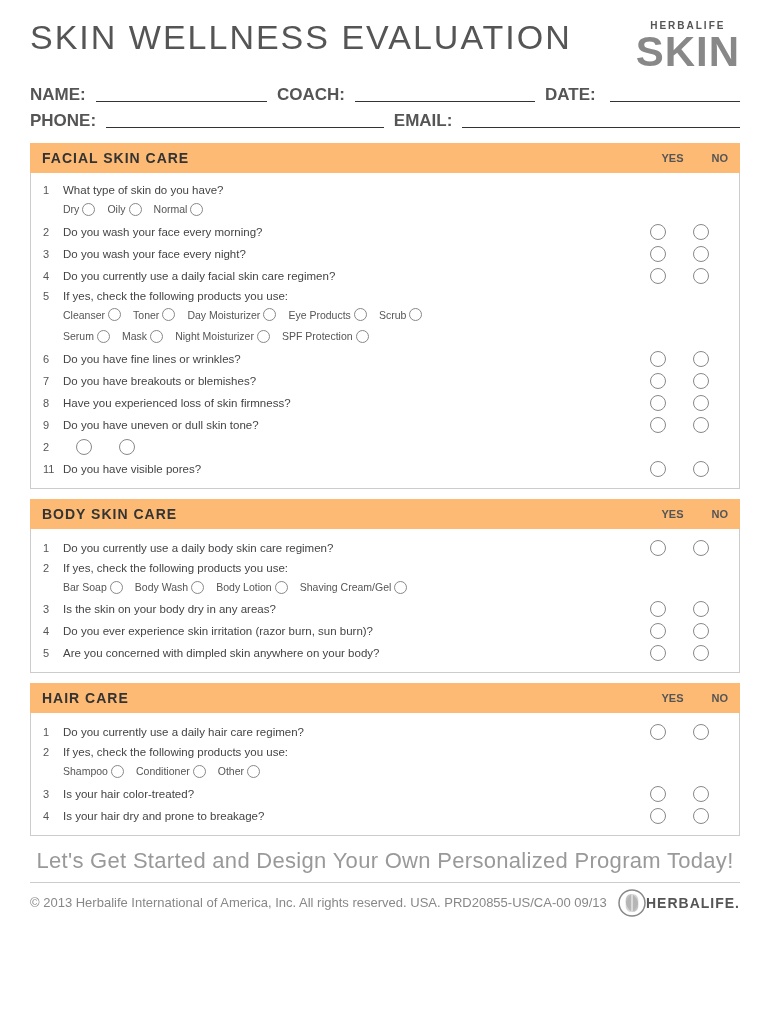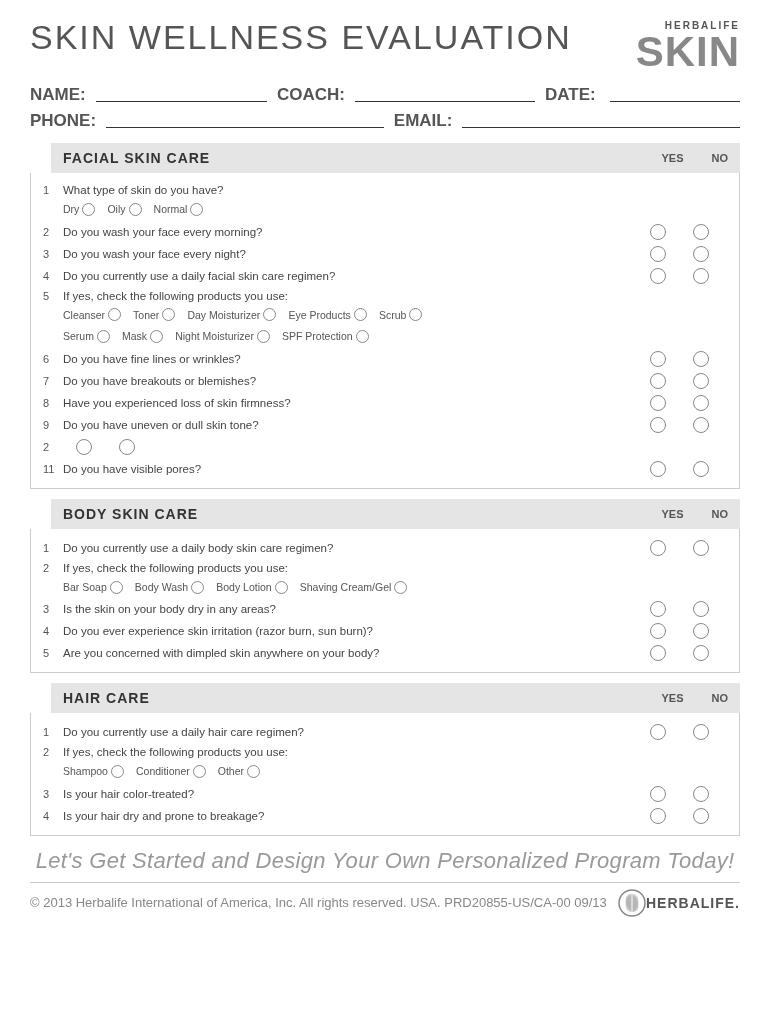--- a/index.html
+++ b/index.html
@@ -25,21 +25,21 @@
       margin-bottom: 12px;
     }
     .title-block h1 {
       font-size: 34px;
       font-weight: 300;
       letter-spacing: 2px;
       color: #555;
       line-height: 1;
     }
     .logo-block {
-      text-align: right;
+      text-align: center;
       margin-left: 28px;
     }
     .logo-block .herbalife-text {
       font-size: 10px;
       letter-spacing: 2px;
       color: #555;
       font-weight: bold;
     }
     .logo-block .skin-text {
       font-size: 42px;
@@ -74,27 +74,26 @@
       border-bottom: 1px solid #333;
       height: 14px;
     }
     .form-line-med {
       width: 180px;
       border-bottom: 1px solid #333;
       height: 14px;
     }
     
     .section-header {
-      background: #e5e5e5;
+      background: #fdba74;
       padding: 7px 12px;
       display: flex;
       justify-content: space-between;
       align-items: center;
       margin-bottom: 0;
-      margin-left: 21px;
     }
     .section-header .section-title {
       font-size: 14px;
       font-weight: bold;
       color: #333;
       letter-spacing: 1px;
     }
     .section-header .yes-no {
       display: flex;
       gap: 28px;
@@ -154,21 +153,20 @@
       display: inline-flex;
       align-items: center;
       margin-right: 8px;
       font-size: 10.5px;
     }
     
     .footer-tagline {
       text-align: center;
       font-size: 22px;
       color: #999;
-      font-style: italic;
       font-weight: 300;
       margin: 12px 0 8px 0;
       letter-spacing: 0.3px;
     }
     .footer-bottom {
       display: flex;
       justify-content: space-between;
       align-items: center;
       border-top: 1px solid #ccc;
       padding-top: 6px;

